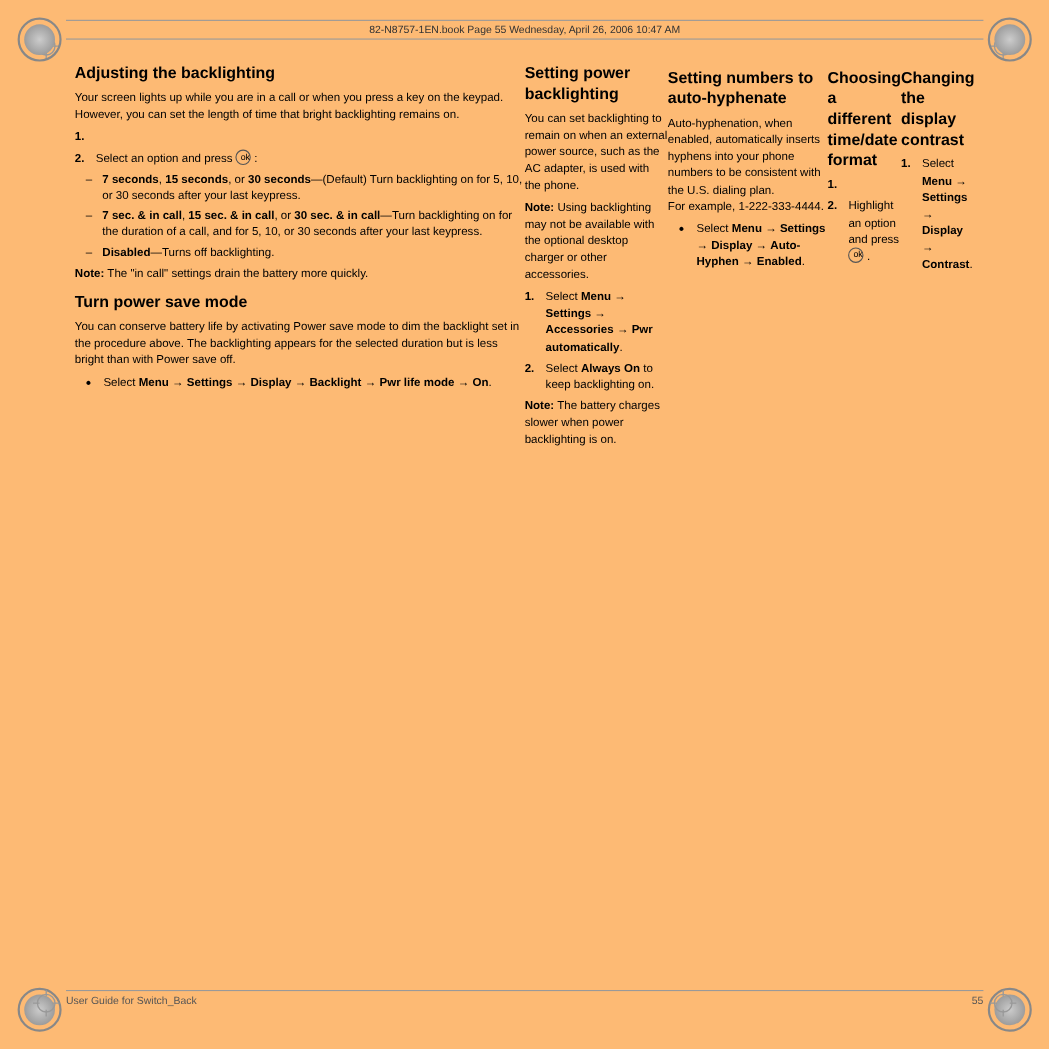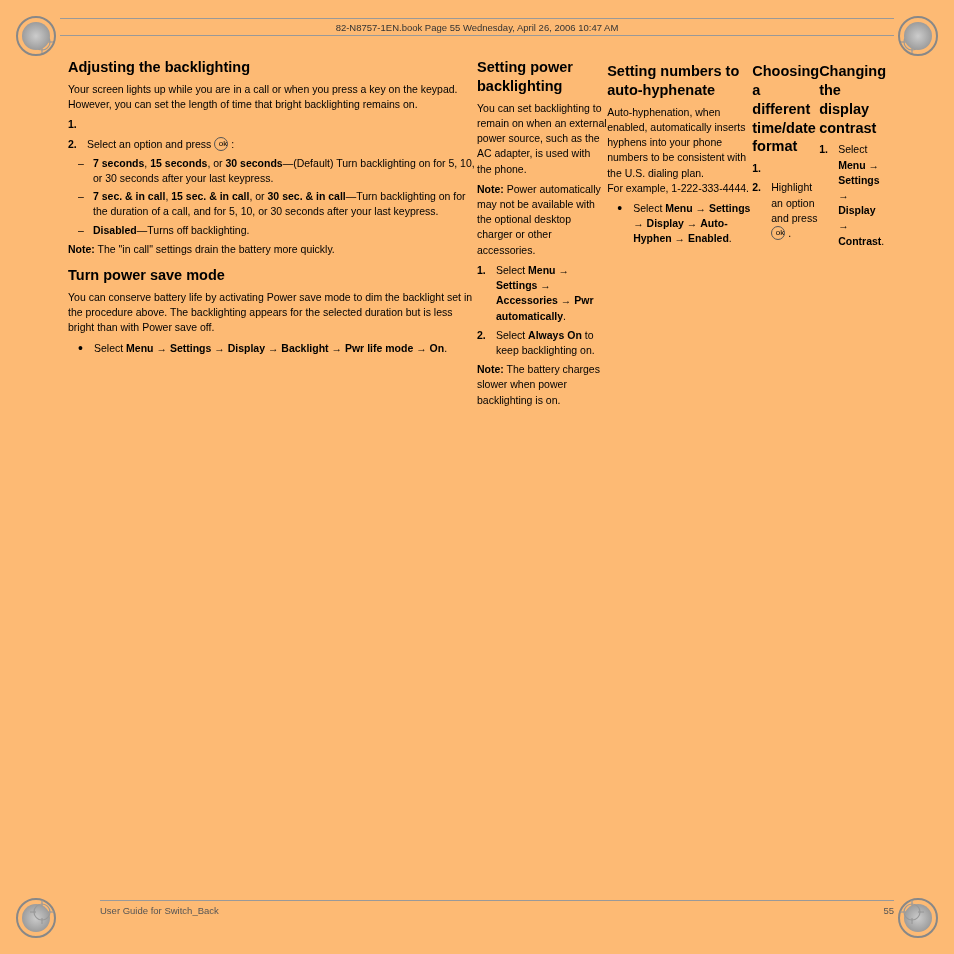--- a/index.html
+++ b/index.html
@@ -62,21 +62,20 @@
       left: 60px;
       right: 60px;
       height: 16px;
       display: flex;
       align-items: center;
       justify-content: space-between;
       border-top: 1px solid #999;
       font-size: 9.5px;
       color: #555;
       padding-top: 3px;
-      margin-left: 40px;
     }
 
     
     .content {
       position: absolute;
       top: 58px;
       left: 68px;
       right: 68px;
       bottom: 60px;
       display: flex;
@@ -329,21 +328,21 @@
       <div>
         <div class="section-title section-title-first">
           <span>Setting power backlighting</span>
         </div>
         <div class="body-text">
           <span>You can set backlighting to remain on when an external power source, such as the AC adapter, is used with the phone.</span>
         </div>
 
         <div class="note-block">
           <span class="note-label">Note:</span>
-          <span>  Power automatically may not be available with the optional desktop charger or other accessories.</span>
+          <span>  Using backlighting may not be available with the optional desktop charger or other accessories.</span>
         </div>
 
         <div class="numbered-item">
           <span class="num-label">1.</span>
           <span>Select <b>Menu</b> → <b>Settings</b> → <b>Accessories</b> → <b>Pwr automatically</b>.</span>
         </div>
 
         <div class="numbered-item">
           <span class="num-label">2.</span>
           <span>Select <b>Always On</b> to keep backlighting on.</span>

